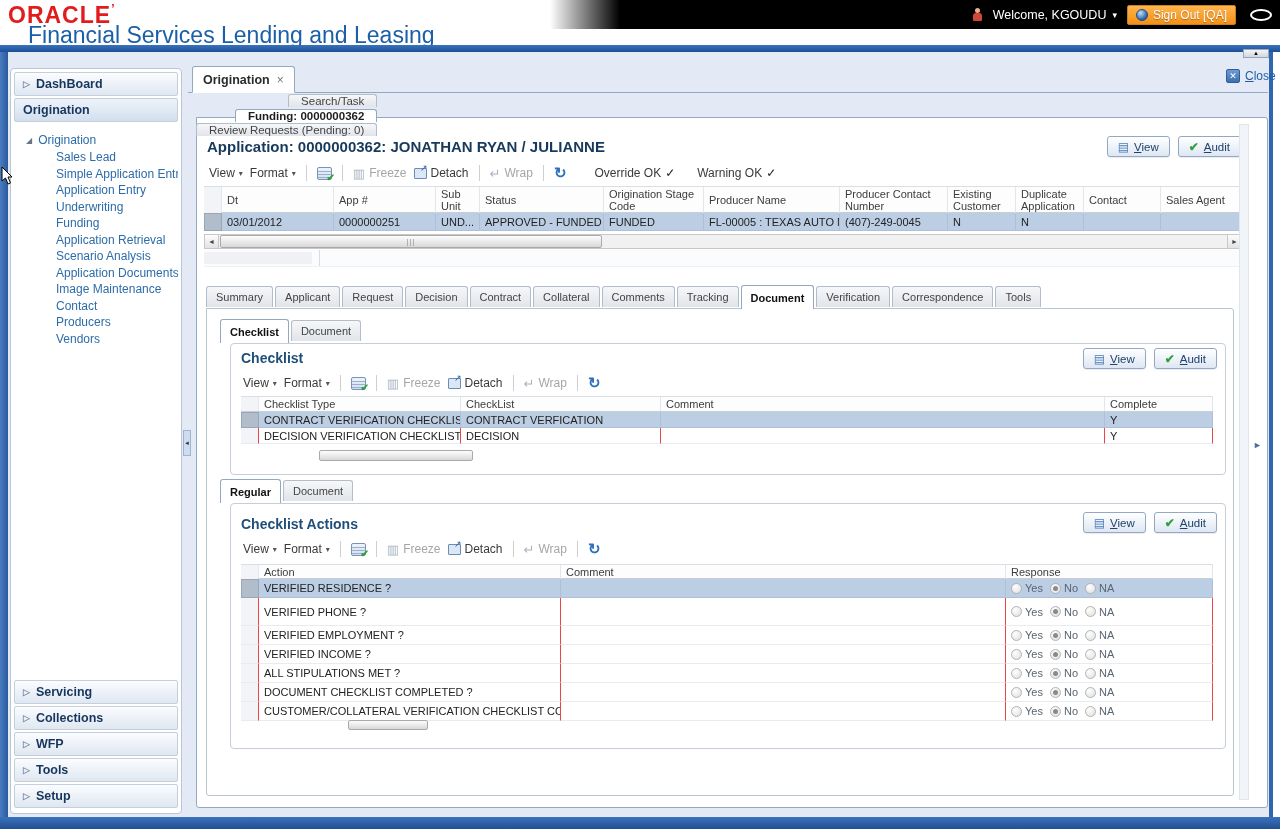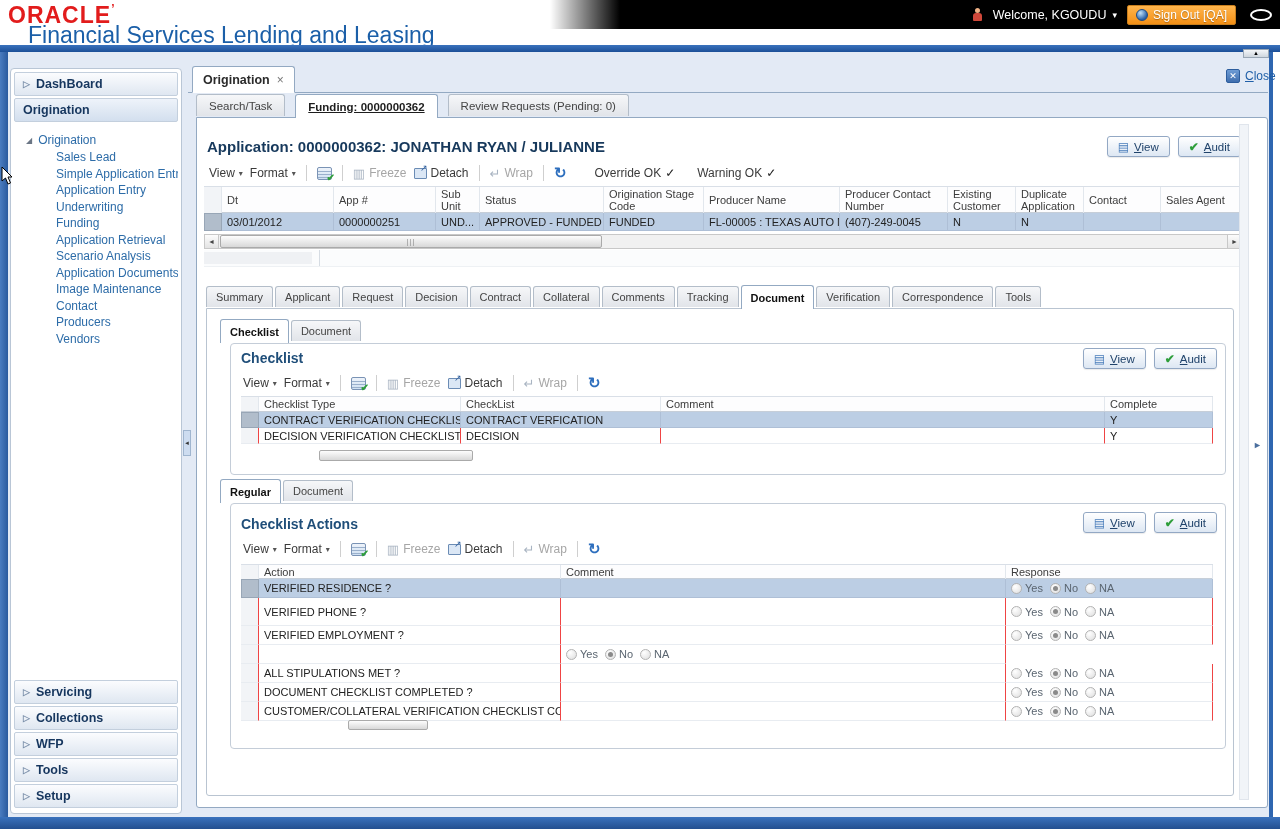--- a/index.html
+++ b/index.html
@@ -57,24 +57,24 @@
   .main-tab-row { position:absolute; left:188px; top:66px; width:1080px; height:27px; border-bottom:1px solid #93a9c2; }
   .main-tab { position:absolute; left:4px; bottom:-1px; height:27px; background:#fff; border:1px solid #93a9c2; border-bottom:1px solid #fff;
               border-radius:3px 3px 0 0; padding:0 10px; display:flex; align-items:center; gap:7px;
               font-weight:bold; font-size:12.5px; color:#2b2b2b; }
   .main-tab .tclose { font-weight:normal; color:#777; font-size:12px; }
   .close-ctrl { position:absolute; left:1226px; top:69px; display:flex; align-items:center; gap:5px; font-size:12px; color:#1f5fa8; cursor:pointer; }
   .close-box { width:14px; height:14px; background:linear-gradient(#6d9bd4,#3f6eae); border:1px solid #2c5d9d; border-radius:2px;
                color:#fff; font-size:9px; line-height:12px; text-align:center; }
   .ak::first-letter { text-decoration:underline; }
 
-  .subtab-row { position:absolute; left:196px; top:94px; height:24px; display:flex; gap:10px; z-index:3; }
+  .subtab-row { position:absolute; left:196px; top:94px; height:24px; display:flex; gap:2px; align-items:flex-end; z-index:3;flex-direction:column; }
   .tab2 { padding:0 12px; display:flex; align-items:center; height:22px; border:1px solid #b3bdc9; border-bottom:none;
           border-radius:3px 3px 0 0; background:linear-gradient(#f6f7f9,#e1e4e9); color:#444; font-size:11.5px; white-space:nowrap; cursor:pointer; }
-  .tab2.active { background:#fff; font-weight:bold; color:#1d1d1d; height:24px; margin-bottom:-1px; border-color:#93a9c2;text-decoration:underline; }
+  .tab2.active { background:#fff; font-weight:bold; color:#1d1d1d; height:24px; margin-bottom:-1px; border-color:#93a9c2; }
 
   
   .funding-panel { position:absolute; left:196px; top:117px; width:1072px; height:691px; background:#fff;
                    border:1px solid #93a9c2; border-radius:0 3px 3px 3px; }
   .app-title { position:absolute; left:10px; top:20px; font-size:15px; font-weight:bold; color:#17395c; }
   .hdr-btns { position:absolute; display:flex; gap:8px; }
   .btn { display:inline-flex; align-items:center; gap:5px; height:21px; padding:0 10px; border:1px solid #93a8c4; border-radius:3px;
          background:linear-gradient(#ffffff,#dde7f3); font-size:11.5px; color:#20436b; box-shadow:0 1px 1px rgba(0,0,0,.08); cursor:pointer; }
   .view-ic { color:#4a7ebb; font-size:12px; }
   .audit-ic { color:#2e9e3a; font-size:12px; font-weight:bold; }
@@ -536,20 +536,21 @@
                   <span class="rlabel">Yes</span>
                   <span class="radio checked"></span>
                   <span class="rlabel">No</span>
                   <span class="radio"></span>
                   <span class="rlabel">NA</span>
                 </div>
               </div>
 
               <div class="grid-row act-grid gr arow" style="height:19px;">
                 <div class="c stub"></div>
+                <div class="c">VERIFIED INCOME ?</div>
                 <div class="c"></div>
                 <div class="c resp">
                   <span class="radio"></span>
                   <span class="rlabel">Yes</span>
                   <span class="radio checked"></span>
                   <span class="rlabel">No</span>
                   <span class="radio"></span>
                   <span class="rlabel">NA</span>
                 </div>
               </div>

